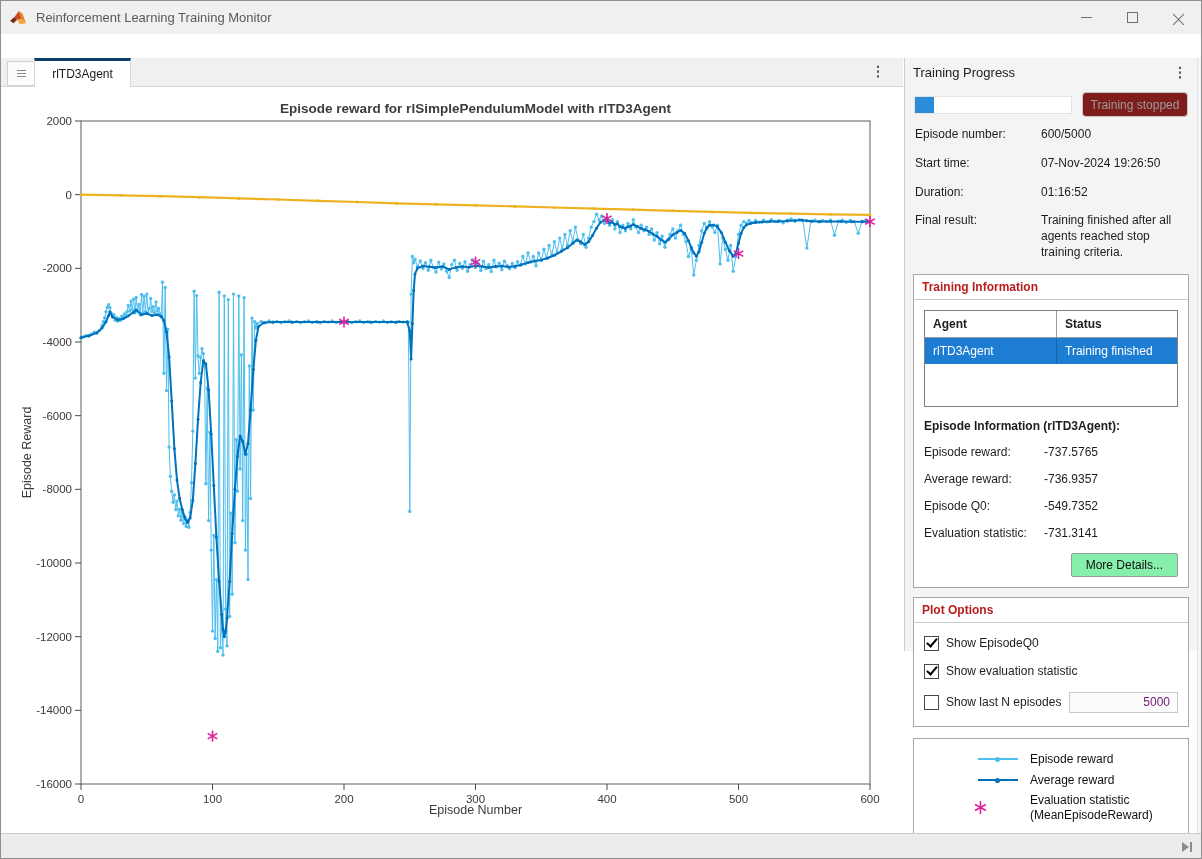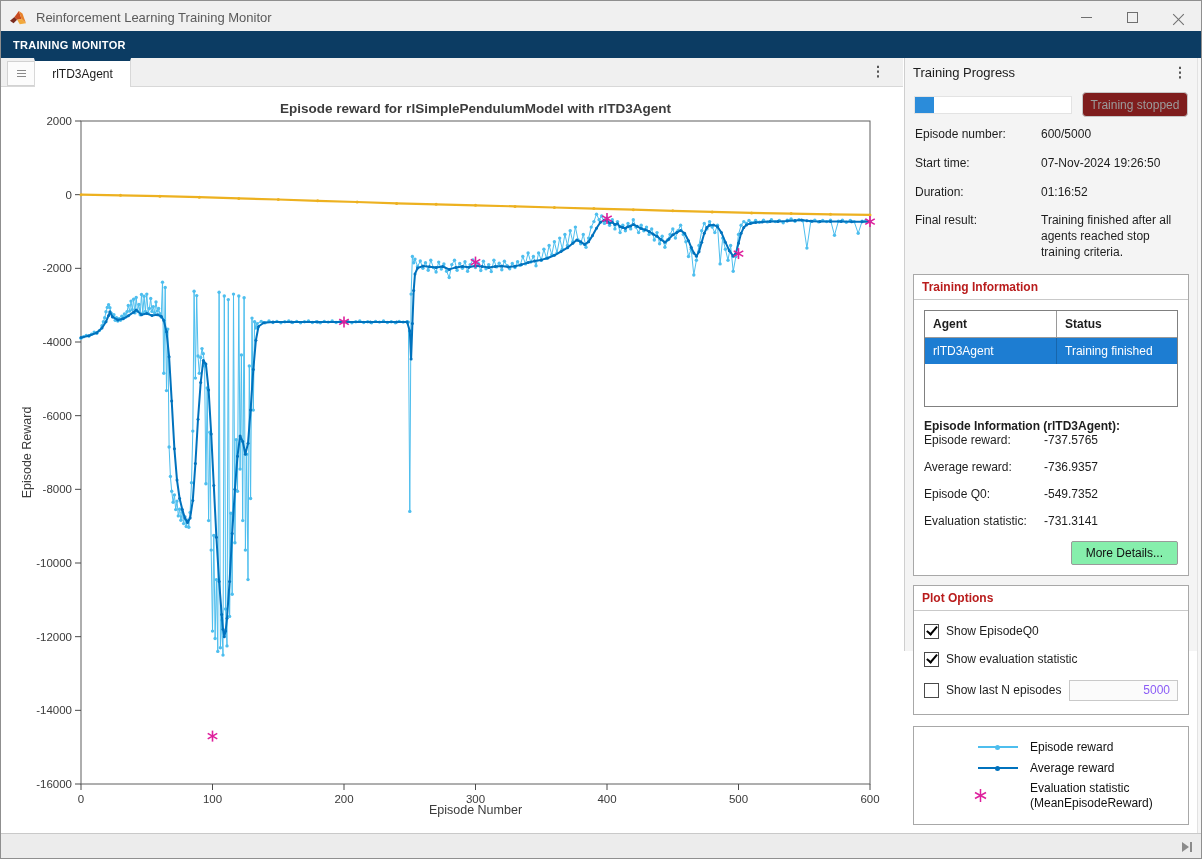--- a/index.html
+++ b/index.html
@@ -51,32 +51,32 @@
   .box-title{font-weight:bold;padding:5px 8px;border-bottom:1px solid #c9c9c9;color:#b91c1c;}
   .ti-table{margin:10px;border:1px solid #808080;}
   .trow{display:flex;height:26px;align-items:stretch;}
   .tcell{display:flex;align-items:center;padding-left:8px;box-sizing:border-box;}
   .tc1{width:131px;flex:none;}
   .tc2{flex:1;border-left:1px solid #9a9a9a;}
   .thead{font-weight:bold;border-bottom:1px solid #9a9a9a;}
   .trow.selected{background:#1d7dd2;color:#fff;}
   .trow.selected .tc2{border-left-color:rgba(0,0,0,.18);}
   .tfill{height:42px;}
-  .ep-title{font-weight:bold;margin:12px 10px 0;}
+  .ep-title{font-weight:bold;margin:12px 10px 12px;}
   .ep-rows{margin:0 10px;}
   .ep-row{display:flex;margin-bottom:13px;}
   .ep-label{width:120px;flex:none;}
   .more-row{display:flex;justify-content:flex-end;margin:2px 10px 10px;}
   .more-btn{padding:4px 14px;border:1px solid #9a9a9a;border-radius:2px;background:#86efac;font-size:12px;
             color:#111;font-family:"Liberation Sans",sans-serif;}
   .opt-row{display:flex;align-items:center;margin:13px 10px;}
   .cb{width:13px;height:13px;border:1px solid #4a4a4a;background:#fff;margin-right:7px;position:relative;flex:none;}
   .cb.on::after{content:'';position:absolute;left:3.5px;top:-1px;width:4px;height:9px;border-right:2px solid #000;
                 border-bottom:2px solid #000;transform:rotate(40deg);}
-  .n-input{margin-left:8px;flex:1;min-width:0;height:19px;border:1px solid #c9c9c9;background:#fbfbfb;color:#8b5cf6;
+  .n-input{margin-left:8px;flex:1;min-width:0;height:19px;border:1px solid #c9c9c9;background:#fbfbfb;color:#701a75;
            font-size:12px;text-align:right;padding:0 7px;font-family:"Liberation Sans",sans-serif;}
   .legend-box{margin:11px 8px;border:1px solid #a8a8a8;background:#fff;padding:8px 0 9px;}
   .legend-row{display:flex;align-items:center;margin:4px 0;min-height:17px;}
   .legend-sample{width:104px;display:flex;justify-content:flex-end;align-items:center;flex:none;position:relative;}
   .sample-line{width:40px;height:2px;position:relative;background:#888;}
   .sample-dot{position:absolute;right:18px;top:50%;margin-top:-2.5px;width:5px;height:5px;border-radius:50%;background:#888;}
   .legend-label{margin-left:12px;line-height:1.25;color:#111;}
   .star-icon{display:block;}
   
   .statusbar{position:absolute;left:0;top:832px;right:0;height:27px;background:#ececec;border-top:1px solid #c9c9c9;box-sizing:border-box;}
@@ -102,23 +102,20 @@
         </div>
       <div class="win-btn">
           <span class="glyph-max"></span>
         </div>
       <div class="win-btn">
           <span class="glyph-close"></span>
         </div>
     </div>
   </div>
 
-  <div class="ribbon" style="background: rgb(12, 60, 99);">
-    <span>TRAINING MONITOR</span>
-  </div>
 
   <div class="tabrow">
     <div class="grip">
         <span class="grip-lines"></span>
       </div>
     <div class="tab" style="border-top-color: rgb(12, 60, 99);">
         <span>rlTD3Agent</span>
       </div>
     <div class="kebab doc-kebab">⋮</div>
   </div>

